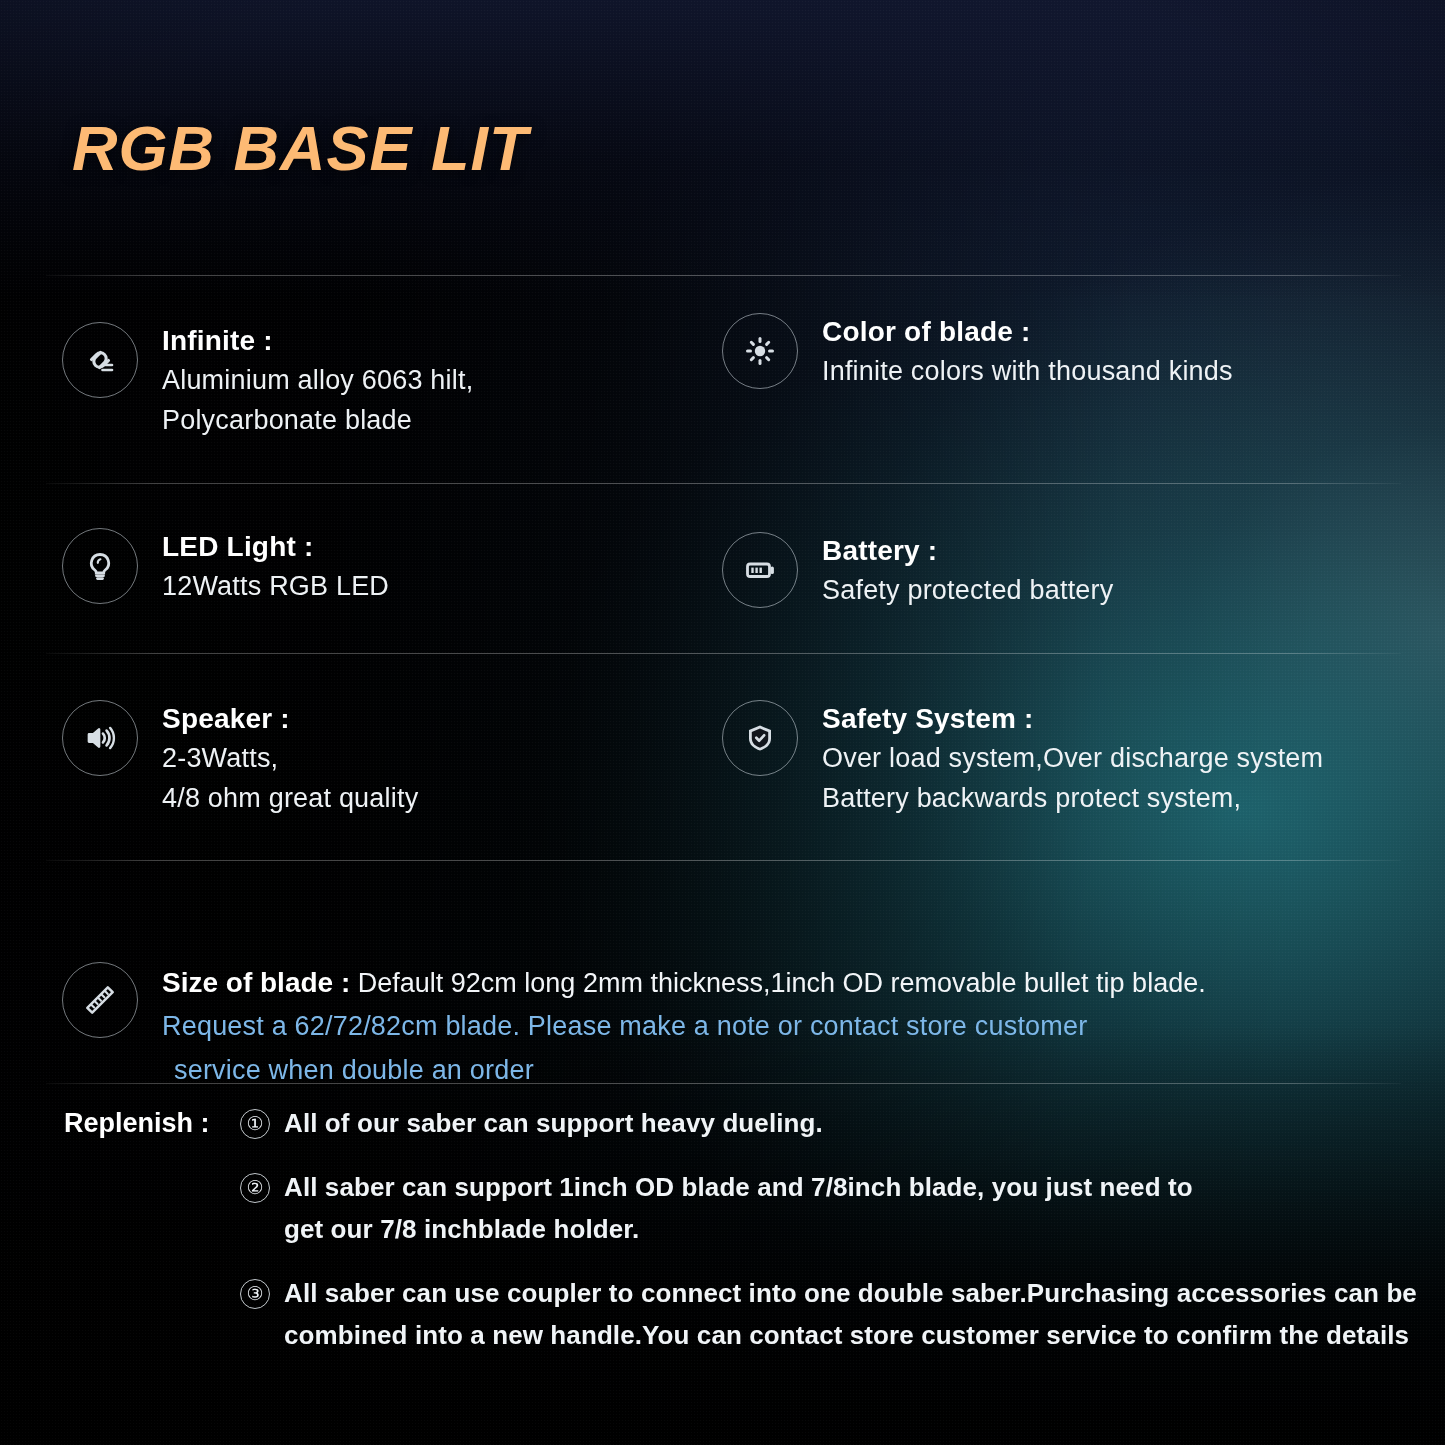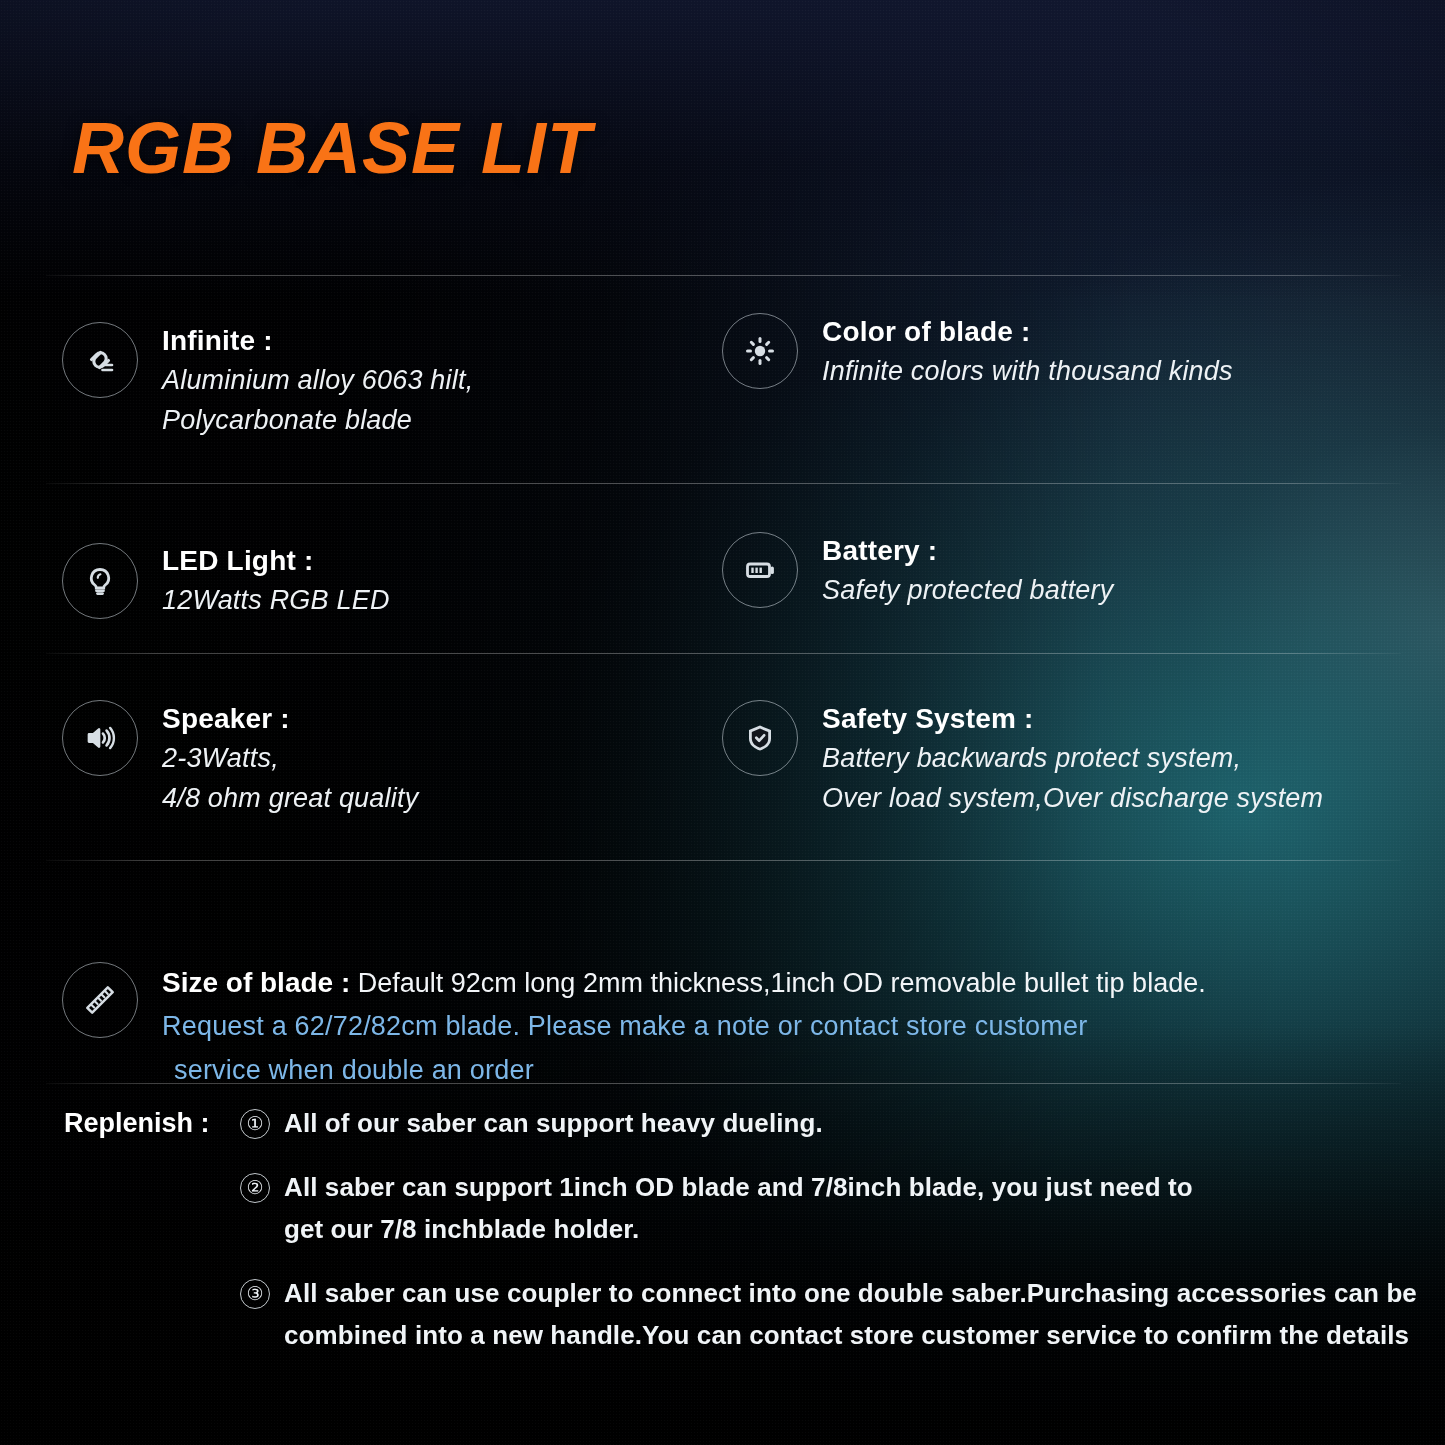--- a/index.html
+++ b/index.html
@@ -42,24 +42,24 @@
     background-position:0 0, 1.5px 1.5px;
   }
   .bg-vignette{
     position:absolute;inset:0;
     background:radial-gradient(125% 105% at 50% 50%, rgba(0,0,0,0) 52%, rgba(0,0,0,0.55) 88%, rgba(0,0,0,0.78) 100%);
   }
   
   .content{position:absolute;inset:0;}
   .title{
     position:absolute;left:72px;top:100px;
-    font-size:72px;line-height:96px;
+    font-size:63px;line-height:96px;
     font-weight:700;font-style:italic;
     letter-spacing:1px;
-    color:#f97316;
+    color:#fdba74;
     text-shadow:0 2px 14px rgba(0,0,0,0.55);
     white-space:nowrap;
   }
   .divider{
     position:absolute;left:46px;width:1355px;height:1px;
     background:linear-gradient(90deg, rgba(255,255,255,0.03) 0%, rgba(255,255,255,0.26) 8%, rgba(255,255,255,0.30) 50%, rgba(255,255,255,0.26) 92%, rgba(255,255,255,0.03) 100%);
   }
   .d1{top:275px;}
   .d2{top:483px;}
   .d3{top:653px;}
@@ -77,21 +77,21 @@
     box-sizing:border-box;
   }
   .icon-wrap svg{display:block;}
   .spec-text{margin-left:24px;}
   .spec-label{
     font-size:28px;line-height:38px;font-weight:700;
     color:#ffffff;letter-spacing:0.2px;white-space:nowrap;
   }
   .spec-value{
     font-size:27px;line-height:40px;font-weight:400;
-    color:#eef2f5;letter-spacing:0.2px;white-space:nowrap;font-style:italic;
+    color:#eef2f5;letter-spacing:0.2px;white-space:nowrap;
   }
 
   
   .size-block{position:absolute;left:62px;top:962px;display:flex;align-items:flex-start;}
   .size-text{margin-left:24px;}
   .size-line1{font-size:27px;line-height:42px;color:#f2f5f8;white-space:nowrap;}
   .size-line1 b{font-weight:700;color:#ffffff;font-size:28px;}
   .size-blue{
     font-size:27px;line-height:44px;color:#7db7e8;white-space:nowrap;letter-spacing:0.2px;
   }
@@ -167,21 +167,21 @@
           <path d="M28.7 11.3 L26.6 13.4"></path>
             <path d="M13.4 26.6 L11.3 28.7"></path>
         </svg>
       </div>
       <div class="spec-text">
         <div class="spec-label">Color of blade :</div>
         <div class="spec-value">Infinite colors with thousand kinds</div>
       </div>
     </div>
 
-    <div class="spec spec-col-l" style="top:542px;align-items:center;">
+    <div class="spec spec-col-l" style="top:528px;">
       <div class="icon-wrap">
         <svg width="40" height="40" viewBox="0 0 40 40" fill="none" stroke="#d7dee4" stroke-width="2.8" stroke-linecap="round">
           <path d="M20 8.5 a8.6 8.6 0 0 0 -5.2 15.5 c1 0.8 1.5 1.8 1.5 3 h7.4 c0 -1.2 0.5 -2.2 1.5 -3 A8.6 8.6 0 0 0 20 8.5 Z"></path>
           <path d="M16.4 29.7 H23.6" stroke-width="2.6"></path>
           <path d="M17.4 32.6 H22.6" stroke-width="2.6"></path>
           <path d="M20.4 13.3 a3.6 3.6 0 0 0 -2.6 3.5" stroke-width="2.2"></path>
         </svg>
       </div>
       <div class="spec-text">
         <div class="spec-label">LED Light :</div>
@@ -224,22 +224,22 @@
     <div class="spec spec-col-r" style="top:700px;">
       <div class="icon-wrap">
         <svg width="40" height="40" viewBox="0 0 40 40" fill="none">
           <path d="M20 7.6 L31 12 v8.4 c0 6 -4.6 9.9 -11 12 c-6.4 -2.1 -11 -6 -11 -12 V12 Z" fill="#d7dee4"></path>
           <path d="M20 10.6 L28.2 13.9 v6.5 c0 4.5 -3.5 7.6 -8.2 9.3 c-4.7 -1.7 -8.2 -4.8 -8.2 -9.3 v-6.5 Z" fill="#12161c"></path>
           <path d="M16.3 19.7 l2.9 3 l4.9 -5.4" stroke="#d7dee4" stroke-width="2.7" fill="none" stroke-linecap="round" stroke-linejoin="round"></path>
         </svg>
       </div>
       <div class="spec-text">
         <div class="spec-label">Safety System :</div>
+        <div class="spec-value">Over load system,Over discharge system</div>
         <div class="spec-value">Battery backwards protect system,</div>
-        <div class="spec-value">Over load system,Over discharge system</div>
       </div>
     </div>
 
     <div class="size-block">
       <div class="icon-wrap">
         <svg width="40" height="40" viewBox="0 0 40 40" fill="none" stroke="#d7dee4" stroke-width="2.5" stroke-linecap="round" stroke-linejoin="round">
           <path d="M27.8 7.3 L32.7 12.2 L12.2 32.7 L7.3 27.8 Z"></path>
           <path d="M25.2 11.3 L27.8 13.9" stroke-width="2.1"></path>
           <path d="M21.8 14.7 L24.4 17.3" stroke-width="2.1"></path>
           <path d="M18.4 18.1 L21 20.7" stroke-width="2.1"></path>

